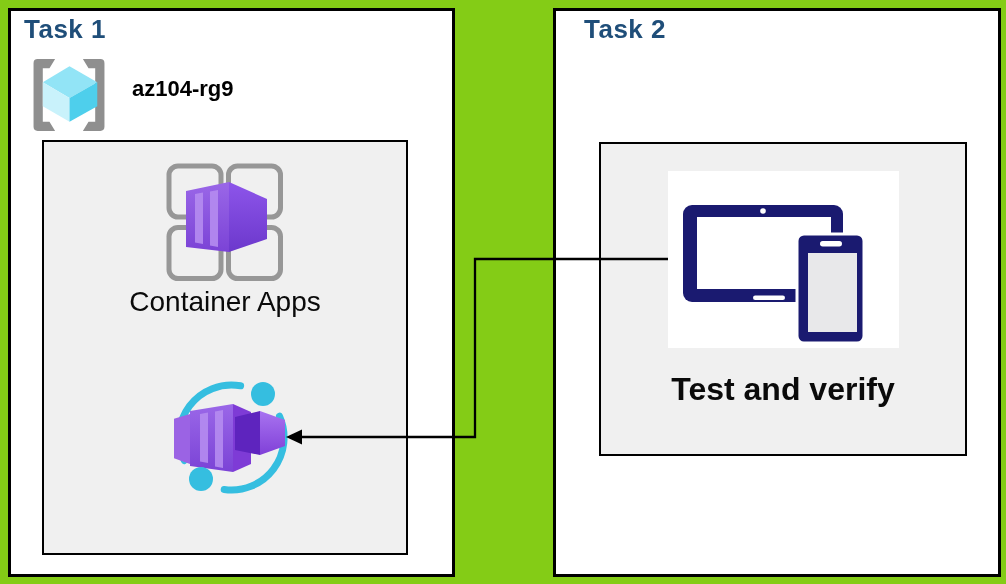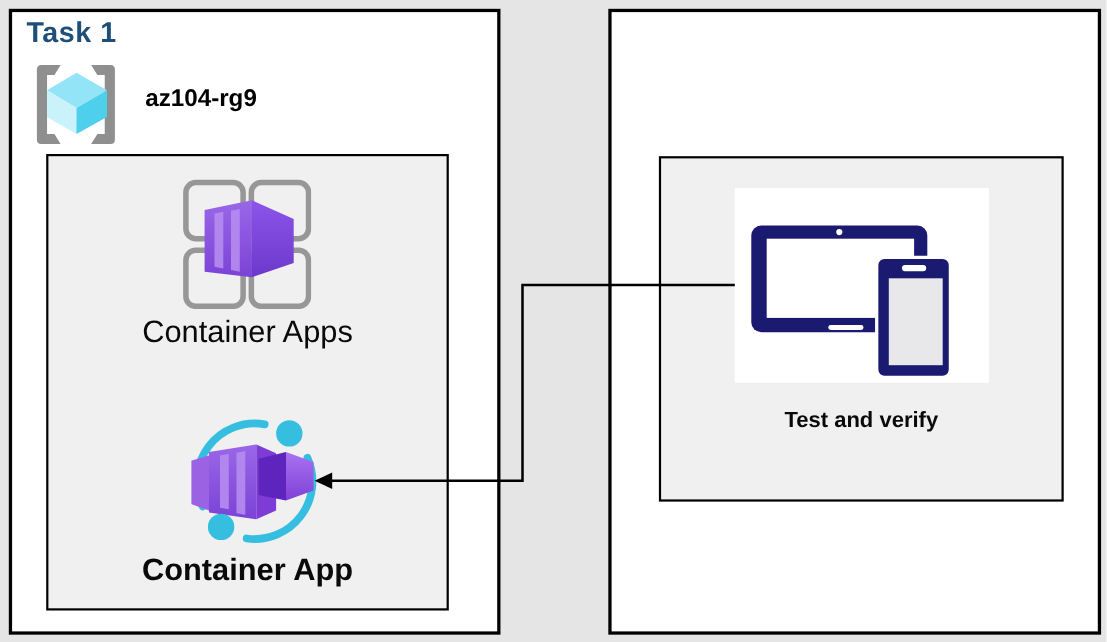--- a/index.html
+++ b/index.html
@@ -1,21 +1,21 @@
 <!DOCTYPE html>
 <html><head>
 <meta charset="utf-8">
 <style>
   * { margin: 0; padding: 0; box-sizing: border-box; }
   html, body { background: #ffffff; }
   .page {
     position: relative;
     width: 1006px;
     height: 584px;
-    background: #e5e5e5;
+    background: #84cc16;
     font-family: "Liberation Sans", sans-serif;
     overflow: hidden;
   }
   .task-box {
     position: absolute;
     border: 3px solid #000000;
     background: #ffffff;
   }
   .task1-box { left: 8px; top: 8px; width: 447px; height: 569px; }
   .task2-box { left: 553px; top: 8px; width: 448px; height: 569px; }
@@ -51,21 +51,21 @@
     position: absolute; left: 42px; top: 502px; width: 366px;
     text-align: center; font-size: 28px; font-weight: bold; color: #0a0a0a;
   }
   .devices-plate {
     position: absolute; left: 668px; top: 171px; width: 231px; height: 177px;
     background: #ffffff;
   }
   .devices-icon { position: absolute; left: 0; top: 0; width: 231px; height: 177px; }
   .verify-label {
     position: absolute; left: 599px; top: 371px; width: 368px;
-    text-align: center; font-size: 20px; font-weight: bold; color: #0a0a0a;
+    text-align: center; font-size: 32px; font-weight: bold; color: #0a0a0a;
   }
   .arrow-layer {
     position: absolute; left: 0; top: 0; width: 1006px; height: 584px;
     pointer-events: none;
   }
 </style>
 </head>
 <body>
 
 <div class="page">
@@ -137,23 +137,23 @@
       <polygon points="26,34 34,32.5 34,83 26,81.5" fill="#B58CF0" opacity="0.9"></polygon>
       <polygon points="41,31.5 49,30 49,88 41,86.5" fill="#B58CF0" opacity="0.9"></polygon>
 
       <polygon points="61,37 86,31 86,75 61,70" fill="#5E24BE"></polygon>
       <polygon points="86,31 111,40 111,66 86,75" fill="url(#appRightBox)"></polygon>
 
       <circle cx="89" cy="14" r="12" fill="#35BEE0"></circle>
       <circle cx="27" cy="99" r="12" fill="#35BEE0"></circle>
     </svg>
   </span>
-  <div class="app-label">Container App</div>
 
   <div class="task-box task2-box"></div>
+  <div class="task-title task2-title">Task 2</div>
 
   <div class="inner-box verify-box"></div>
 
   <div class="devices-plate">
     <span class="devices-icon">
       <svg width="231" height="177" viewBox="0 0 231 177" xmlns="http://www.w3.org/2000/svg">
 
         <rect x="15" y="34" width="160" height="97" rx="9" fill="#1A1A70"></rect>
         <rect x="29" y="46" width="134" height="72" fill="#ffffff"></rect>
         <circle cx="95" cy="40" r="2.8" fill="#ffffff"></circle>

